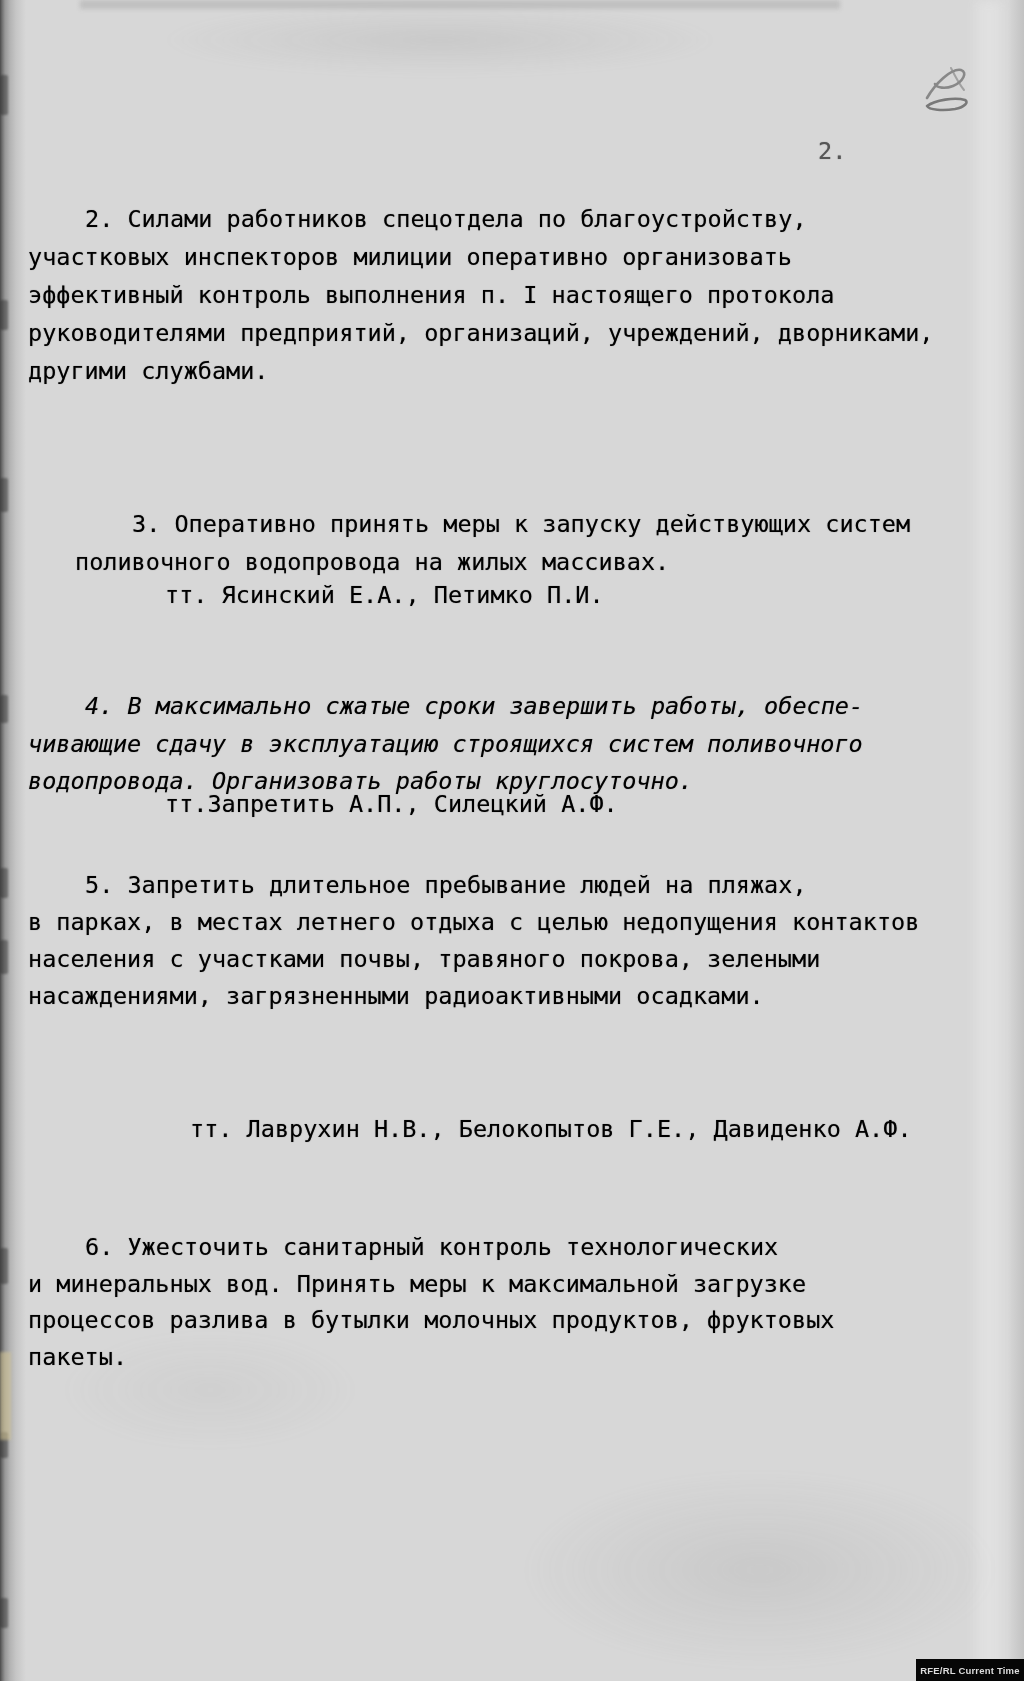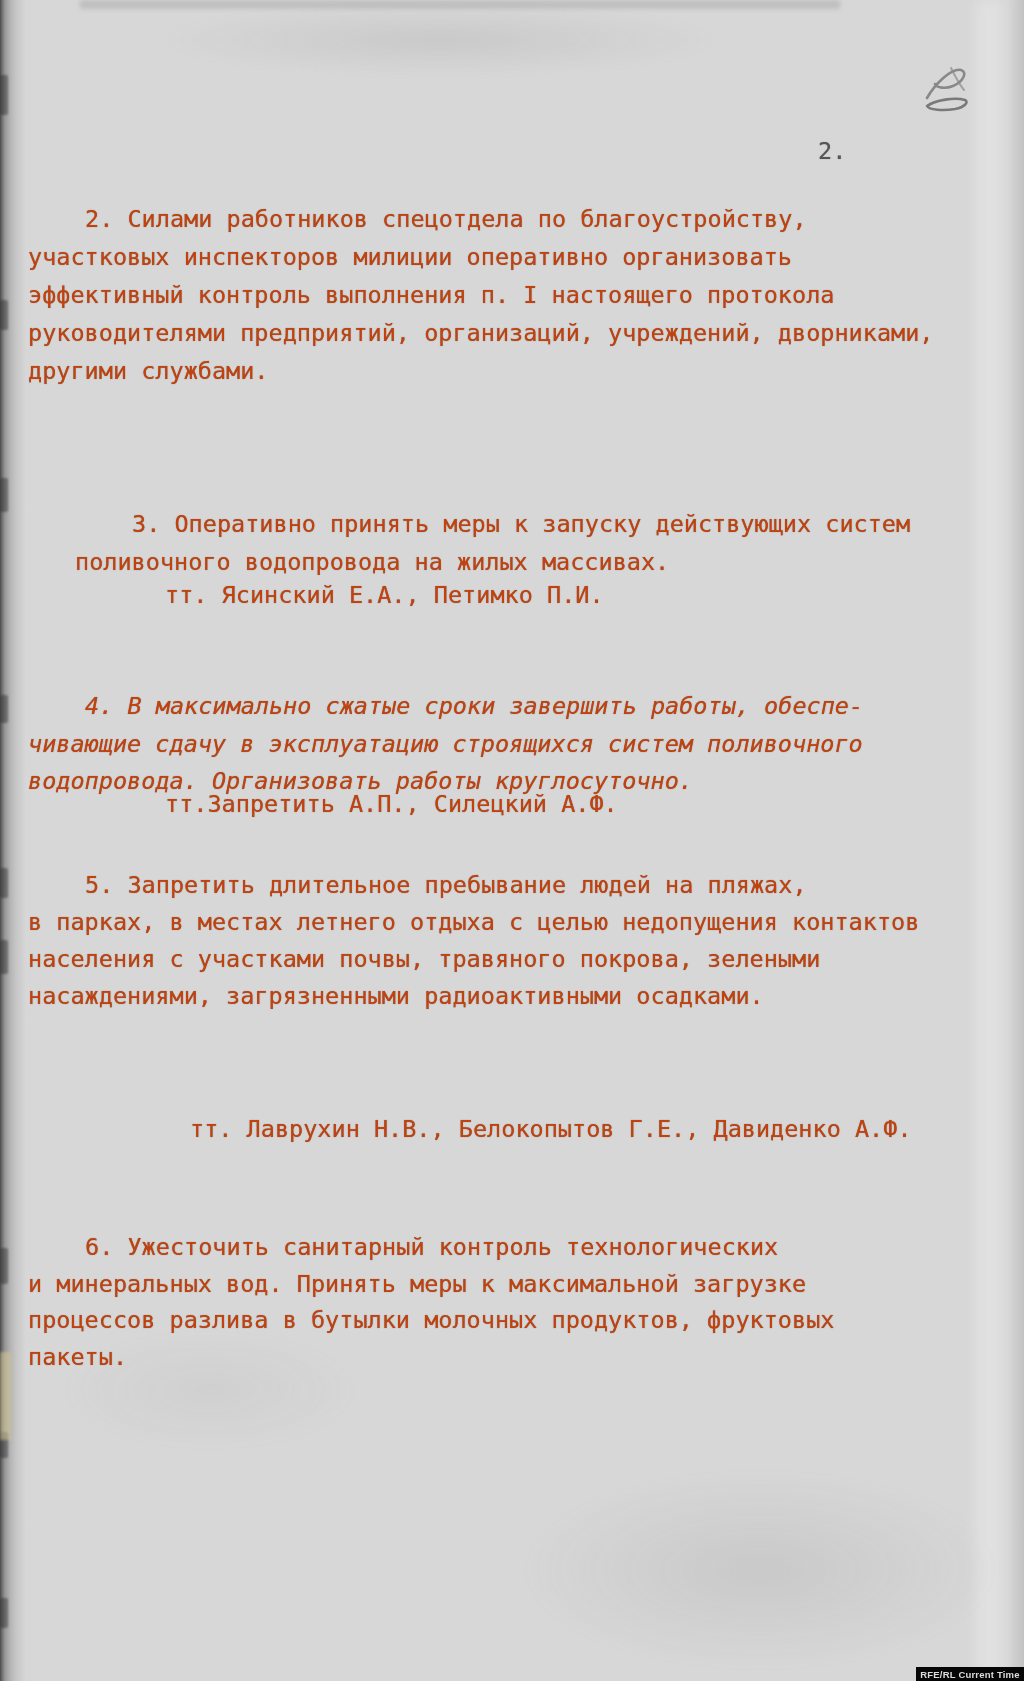--- a/index.html
+++ b/index.html
@@ -48,21 +48,21 @@
   .smudge-mid { left: 60px; top: 1330px; width: 300px; height: 120px;
     background: radial-gradient(ellipse at center, rgba(130,130,130,0.08), rgba(130,130,130,0) 70%); }
   .yellow-tint {
     position: absolute; left: 0; top: 1352px; width: 11px; height: 88px;
     background: rgba(214,198,148,0.55);
     filter: blur(1.5px);
   }
   
   .doc-text {
     position: absolute; left: 28px; right: 12px;
-    color: #c2410c;
+    color: #000000;
     font-size: 23.5px;
     text-shadow: 0 0 1px rgba(60,60,60,0.65);
     filter: blur(0.35px);
   }
   .line { white-space: nowrap; }
   .indent { padding-left: 57px; }
   .assignee-block { left: 165px; }
   .page-number {
     position: absolute; left: 818px; top: 132px;
     color: #555;
@@ -71,21 +71,21 @@
     text-shadow: 0 0 1px rgba(70,70,70,0.6);
     filter: blur(0.35px);
   }
   
   .squiggle {
     position: absolute; left: 921px; top: 64px; width: 52px; height: 54px;
   }
   
   .badge {
     position: absolute; right: 0; bottom: 0;
-    width: 108px; height: 14px;
+    width: 108px; height: 22px;
     background: #060606;
     display: flex; align-items: center; justify-content: center;
   }
   .badge span {
     color: #dcdcdc;
     font-family: "Liberation Sans", sans-serif;
     font-size: 9.5px;
     font-weight: bold;
     letter-spacing: 0.2px;
     white-space: nowrap;

